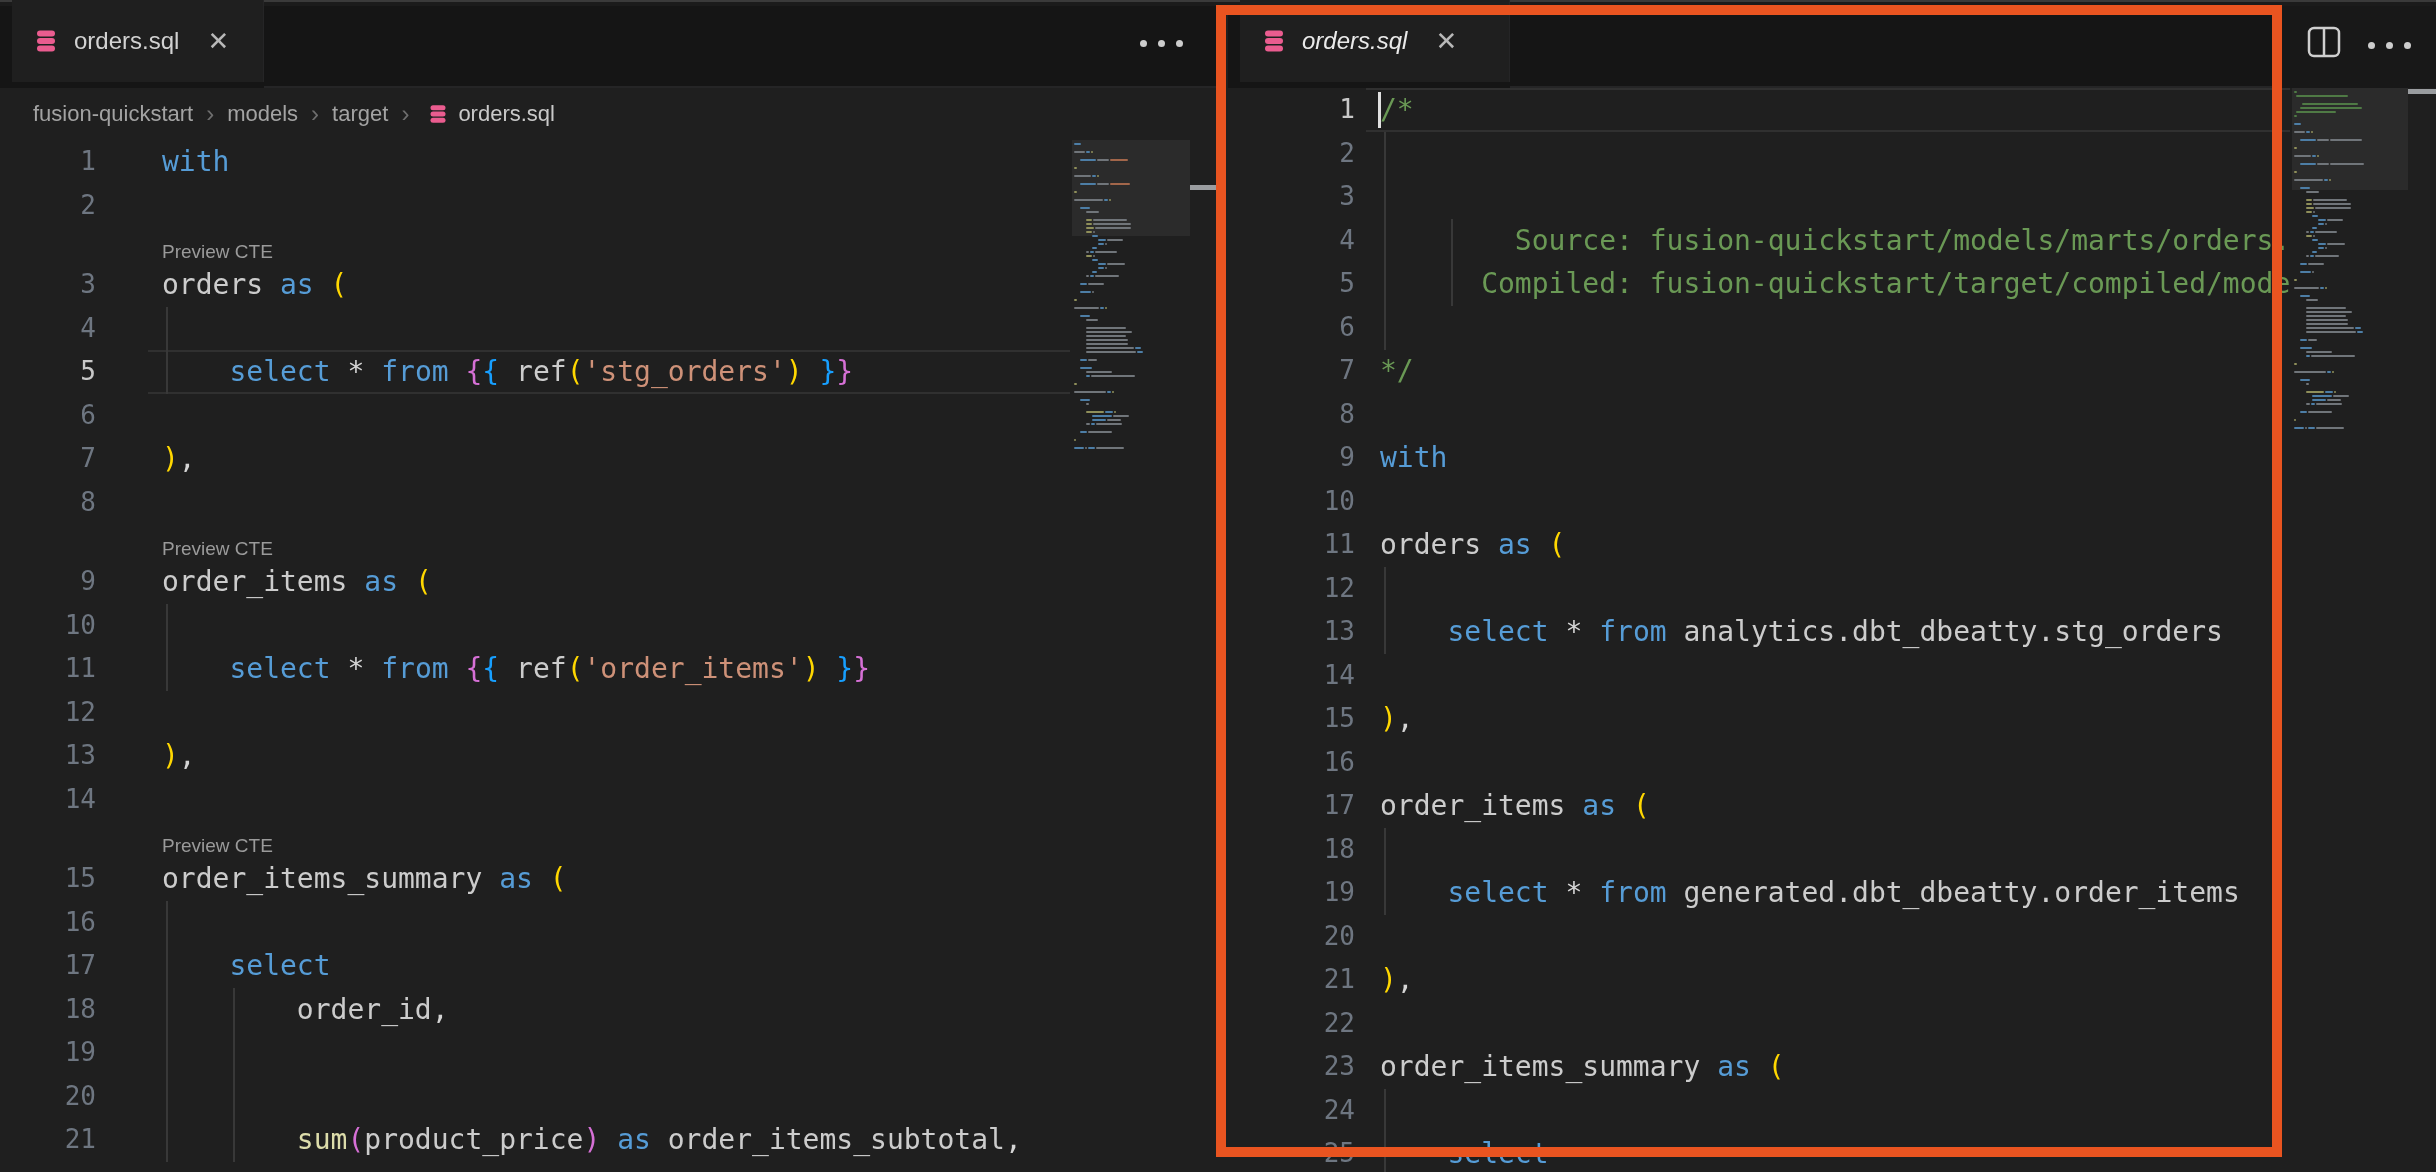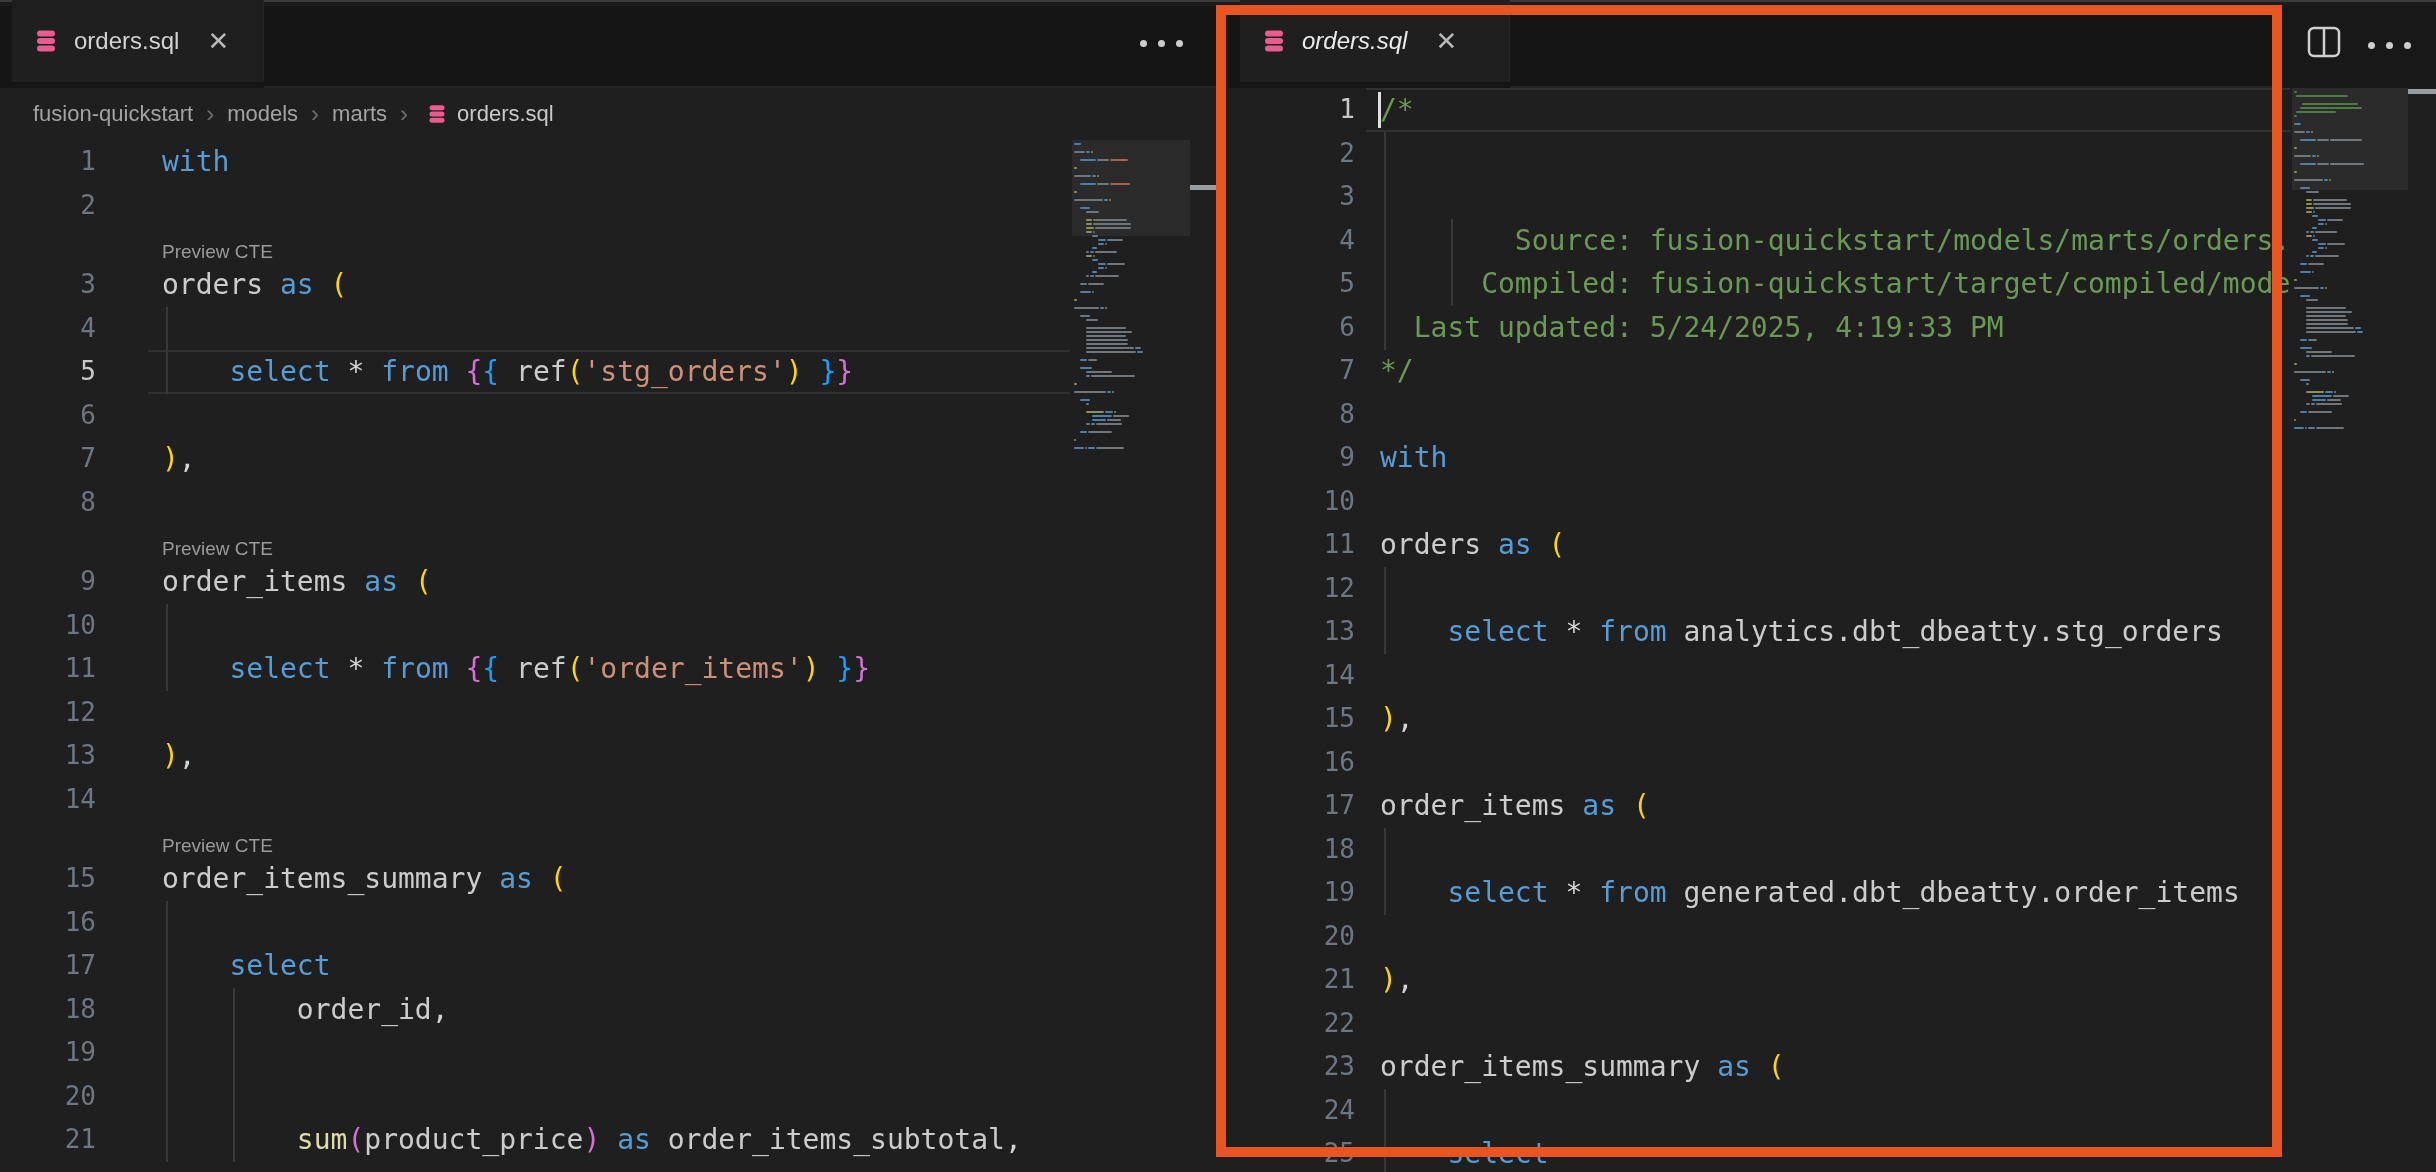--- a/index.html
+++ b/index.html
@@ -95,21 +95,21 @@
       <i></i>
       <i></i>
       <i></i>
     </div>
 
   <div class="breadcrumb">
     <span>fusion-quickstart</span>
     <span class="sep">›</span>
     <span>models</span>
     <span class="sep">›</span>
-    <span>marts</span>
+    <span>target</span>
     <span class="sep">›</span>
     <span class="crumb-dbicon">
       <svg width="20" height="20" viewBox="0 0 16 16">
         <g fill="#ea5c8f">
           <rect x="2" y="1" width="12" height="4" rx="2"></rect>
           <rect x="2" y="6" width="12" height="4" rx="2"></rect>
           <rect x="2" y="11" width="12" height="4" rx="2"></rect>
         </g>
       </svg>
     </span>
@@ -495,21 +495,20 @@
       <div class="crow">
         <span class="gut" style="width: 137px;">4</span>
         <span class="ctext"><span class="cm">        Source: fusion-quickstart/models/marts/orders.sql</span></span>
       </div>
       <div class="crow">
         <span class="gut" style="width: 137px;">5</span>
         <span class="ctext"><span class="cm">      Compiled: fusion-quickstart/target/compiled/models/marts/orders.sql</span></span>
       </div>
       <div class="crow">
         <span class="gut" style="width: 137px;">6</span>
-        <span class="ctext"><span class="cm">  Last updated: 5/24/2025, 4:19:33 PM</span></span>
       </div>
       <div class="crow">
         <span class="gut" style="width: 137px;">7</span>
         <span class="ctext"><span class="cm">*/</span></span>
       </div>
       <div class="crow">
         <span class="gut" style="width: 137px;">8</span>
         <span class="ctext"></span>
       </div>
       <div class="crow">

